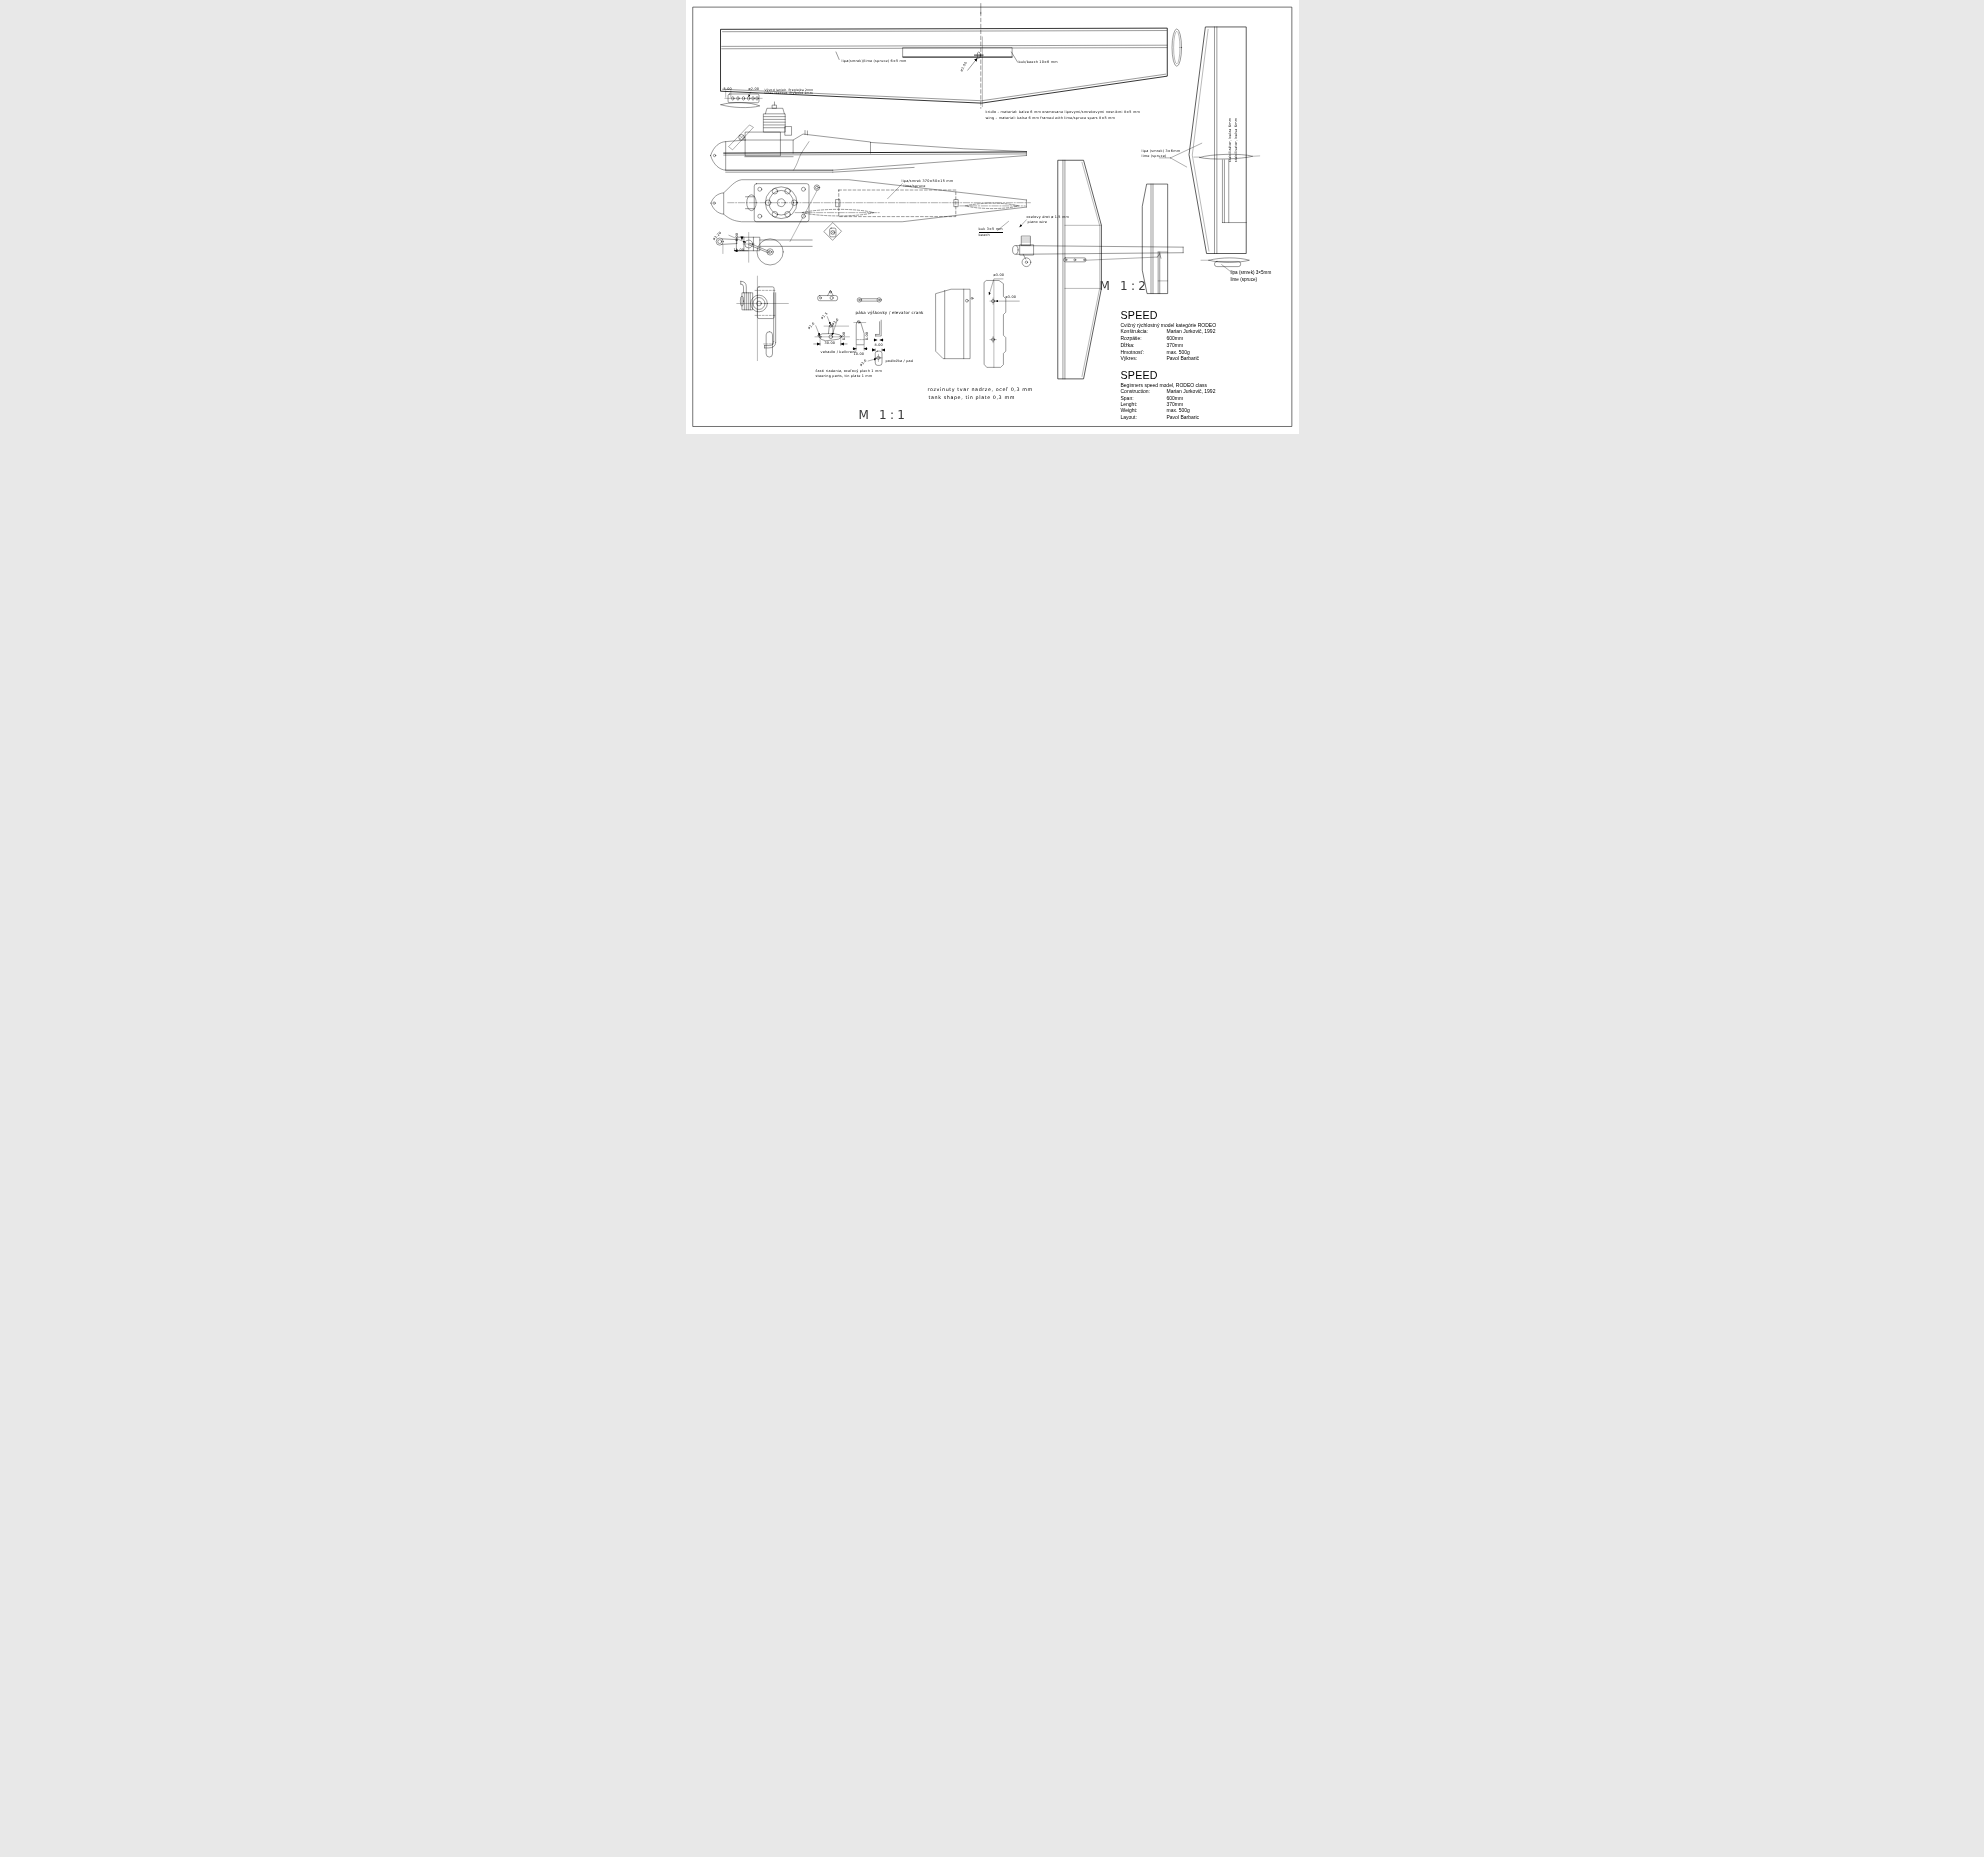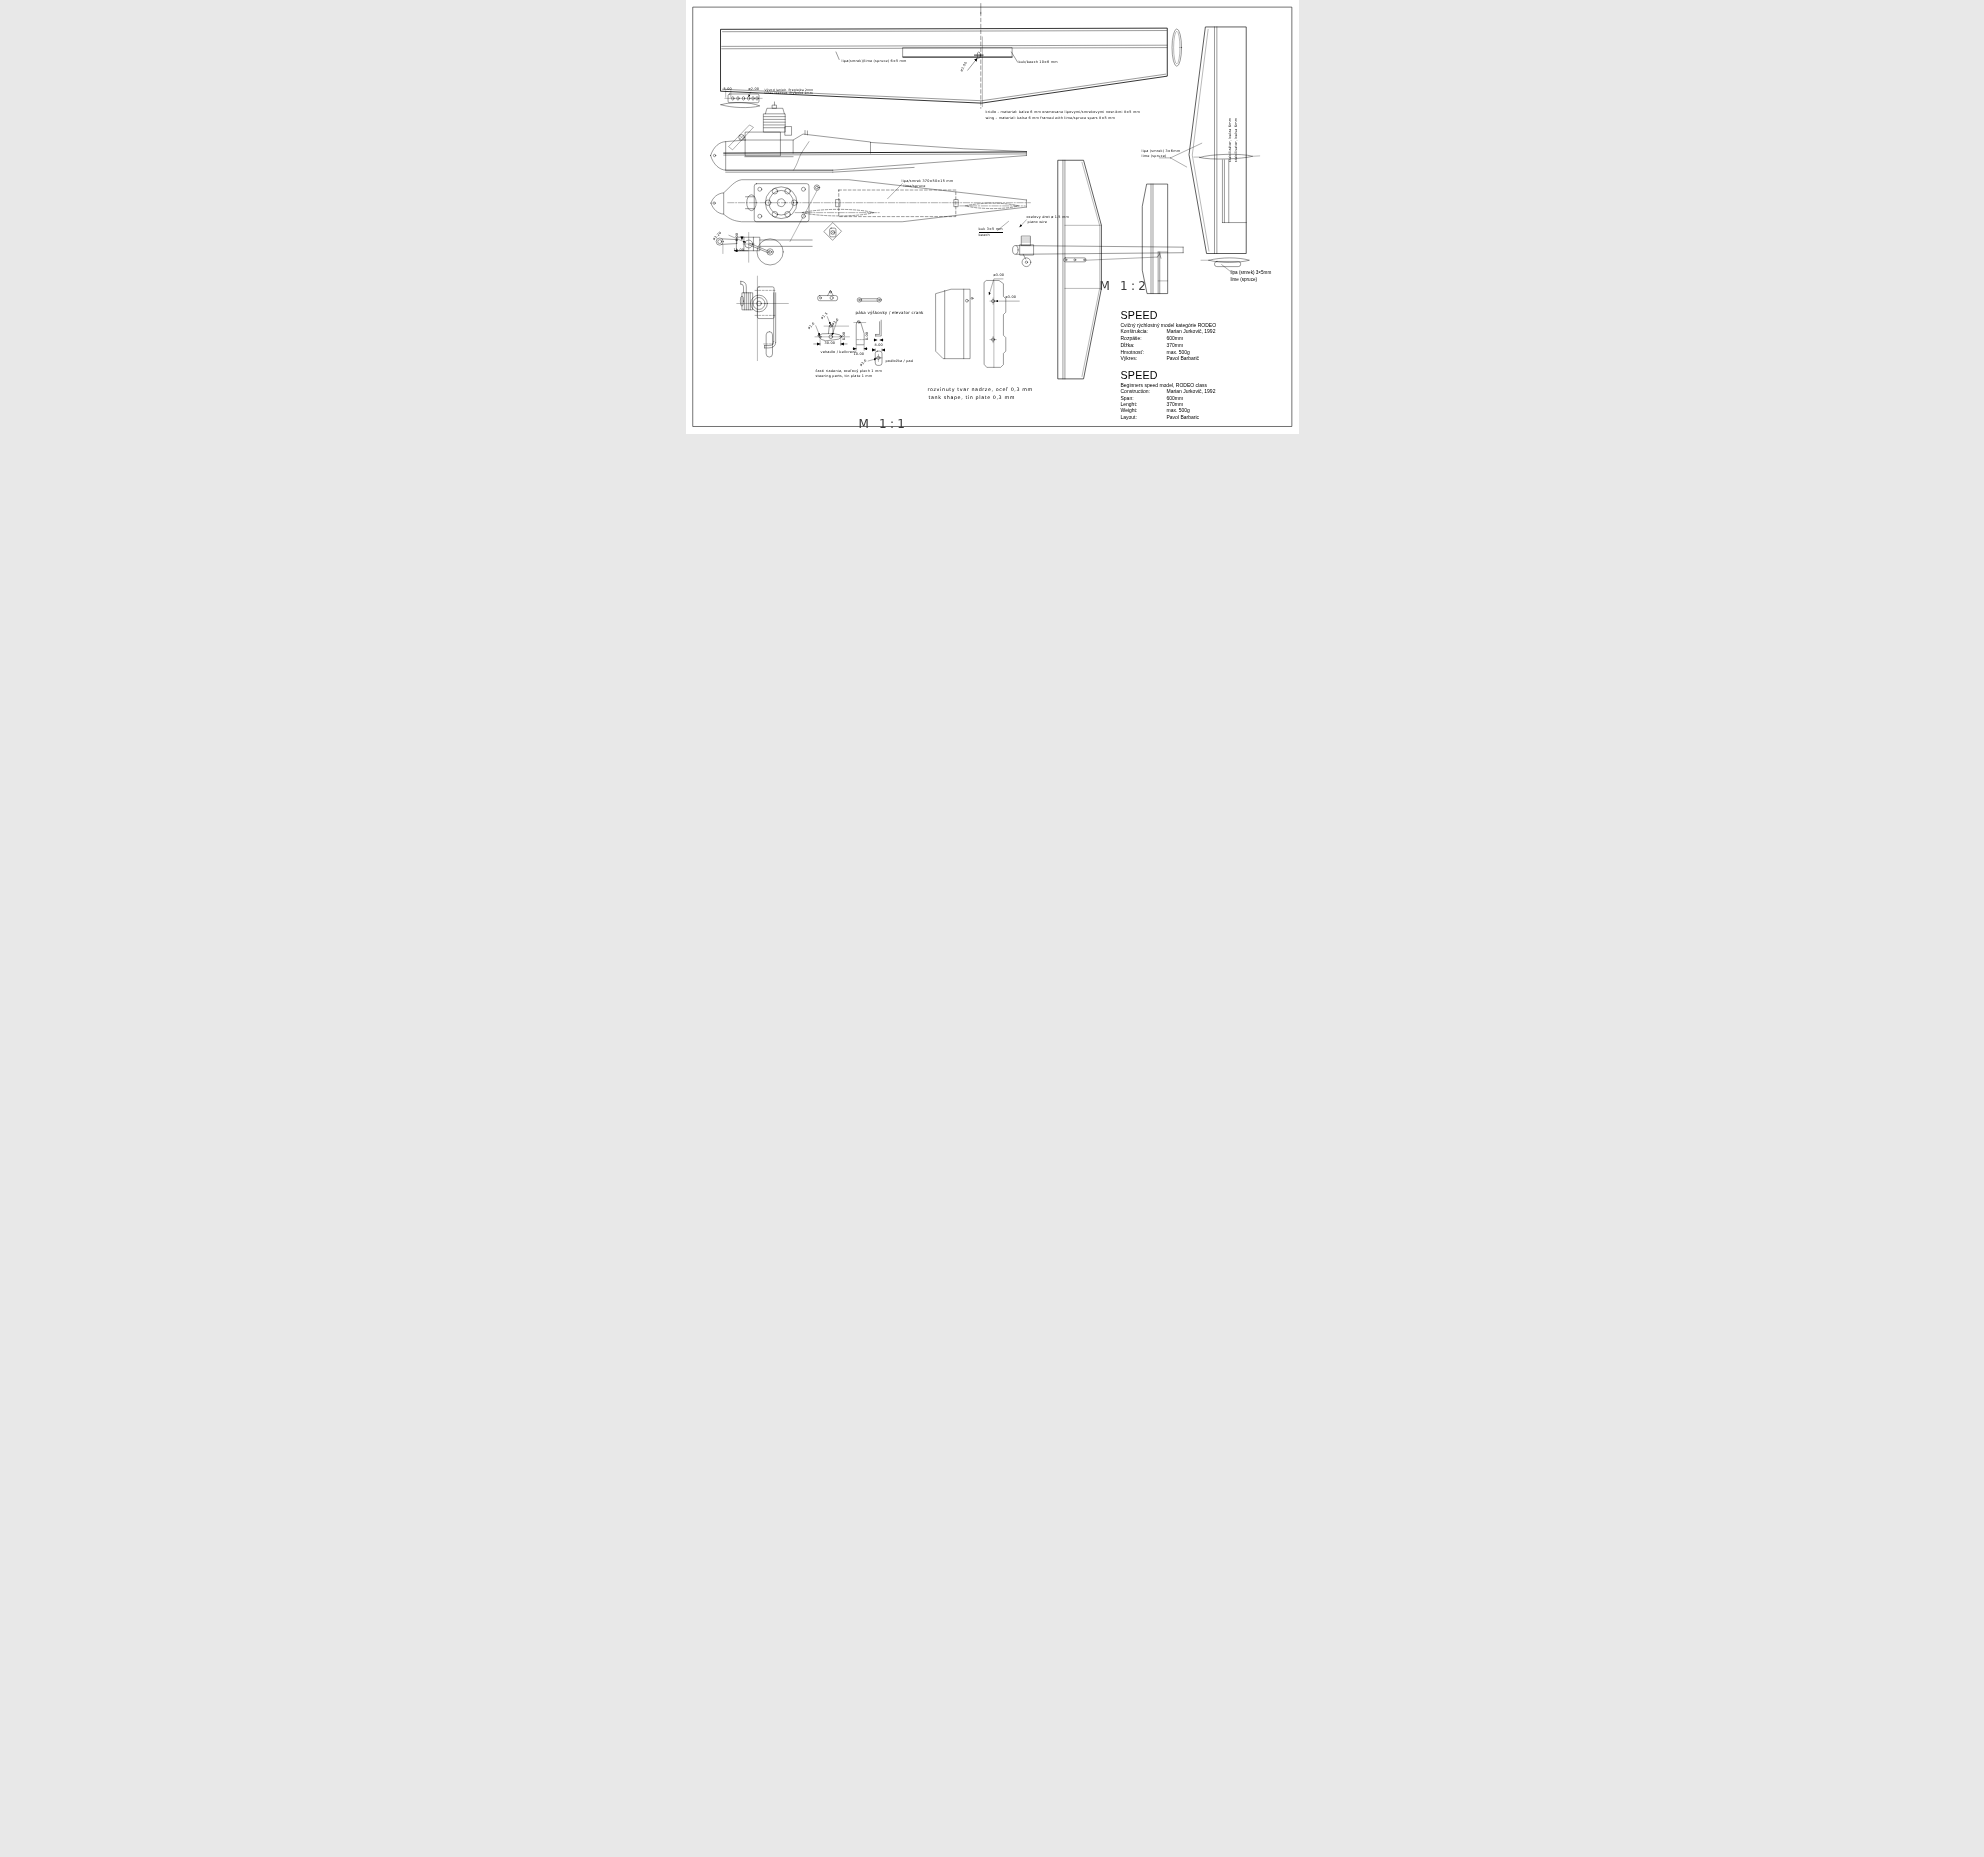--- a/index.html
+++ b/index.html
@@ -347,21 +347,21 @@
 <div class="lbl s8" style="left:456px;top:149px">lipa (smrek) 3×6mm</div>
 <div class="lbl s8" style="left:456px;top:154px">lime (spruce)</div>
 
 <div class="lbl s8 rot90" style="left:546px;top:158px">stabilizátor, balza 6mm</div>
 <div class="lbl s8 rot90" style="left:552px;top:158px">stabilisator, balsa 6mm</div>
 
 <div class="lbl helv lipa35" style="left:545px;top:270px">lipa (smrek) 3×5mm</div>
 <div class="lbl helv lipa35" style="left:545px;top:277px">lime (spruce)</div>
 
 <div class="scale-label" style="left:414px;top:279px">M  1:2</div>
-<div class="scale-label" style="left:173px;top:417px">M  1:1</div>
+<div class="scale-label" style="left:173px;top:408px">M  1:1</div>
 
 <div class="lbl big" style="left:242px;top:387px">rozvinuty tvar nadrze, oceľ 0,3 mm</div>
 <div class="lbl big" style="left:243px;top:395px">tank shape, tin plate 0,3 mm</div>
 
 <div class="lbl s10" style="left:170px;top:310px">páka výškovky / elevator crank</div>
 <div class="lbl s8" style="left:135px;top:350px">vahadlo / bellcrank</div>
 <div class="lbl s8" style="left:130px;top:369px">časti riadenia, oceľový plech 1 mm</div>
 <div class="lbl s8" style="left:130px;top:374px">steering parts, tin plate 1 mm</div>
 <div class="lbl s8" style="left:200px;top:359px">podložka / pad</div>
 

